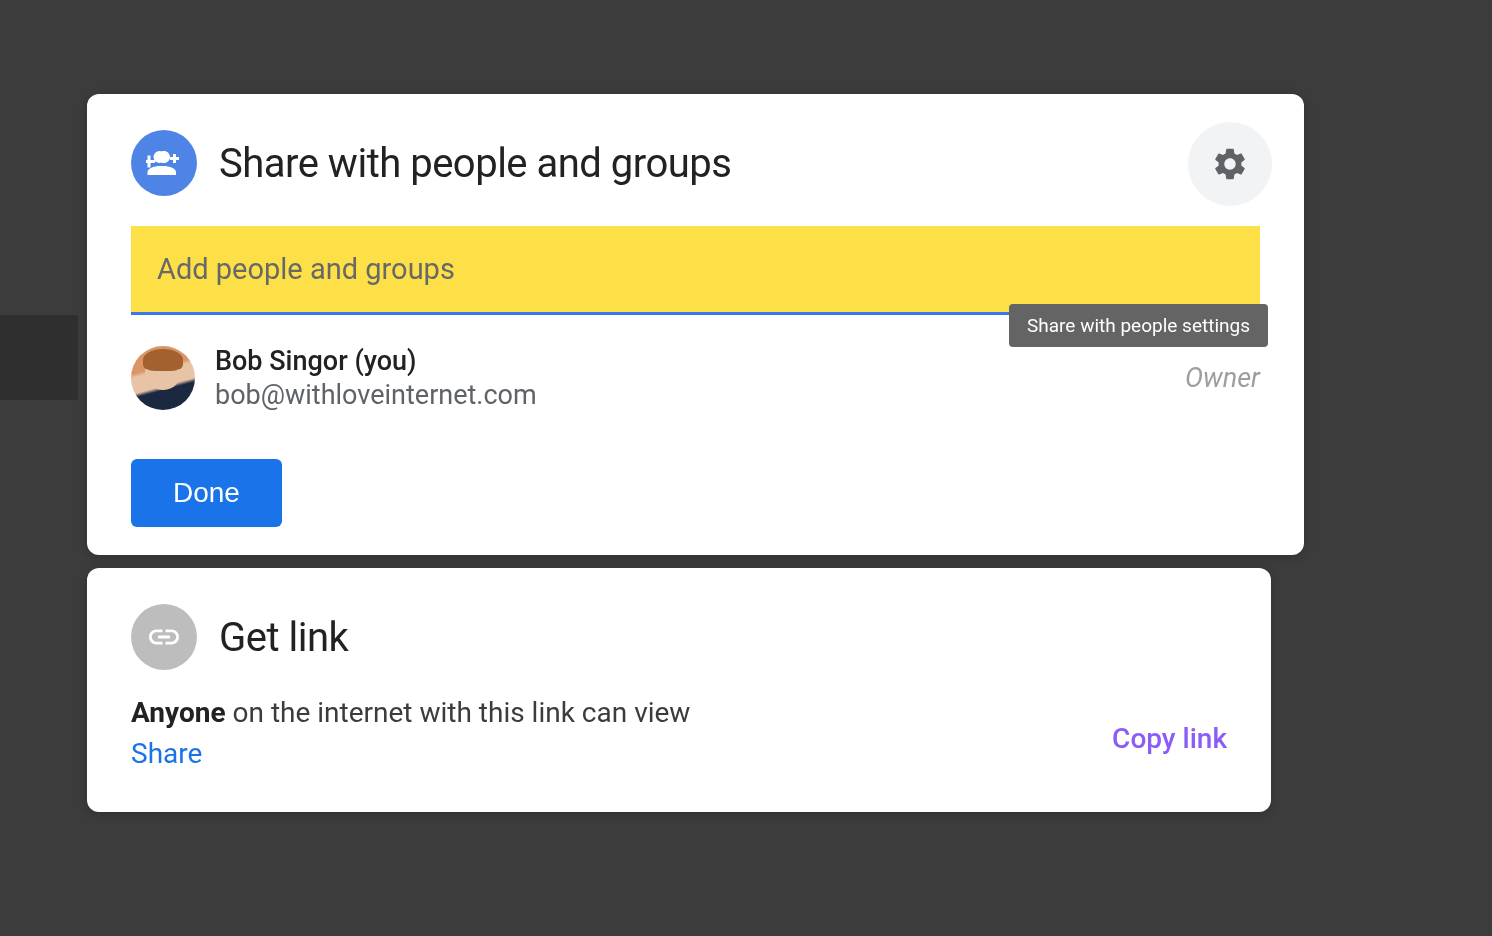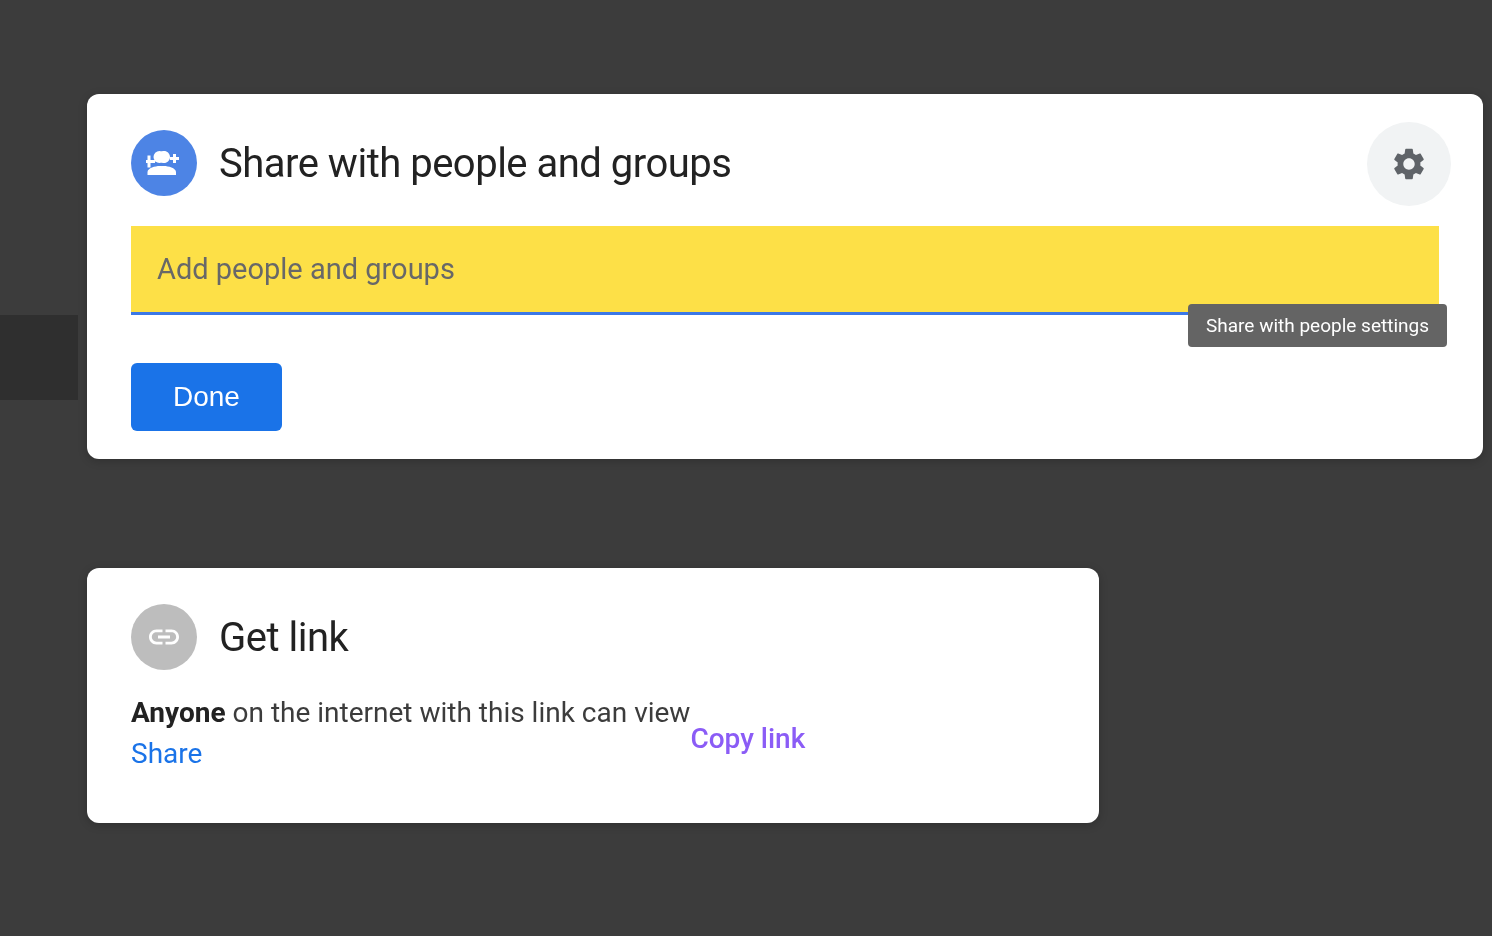--- a/index.html
+++ b/index.html
@@ -33,28 +33,28 @@
     }
     .card {
       background: #fff;
       border-radius: 12px;
       box-shadow: 0 2px 10px rgba(0,0,0,0.2);
       position: absolute;
     }
     .card-share {
       left: 87px;
       top: 94px;
-      width: 1396px;
+      width: 1217px;
       padding: 36px 44px 28px 44px;
     }
     .card-link {
       left: 87px;
       top: 568px;
-      width: 1012px;
-      padding: 36px 44px 53px 44px;
+      width: 1184px;
+      padding: 36px 44px 42px 44px;
     }
     .card-header {
       display: flex;
       align-items: center;
       position: relative;
     }
     .header-icon-circle {
       width: 66px;
       height: 66px;
       border-radius: 50%;
@@ -188,21 +188,21 @@
       font-size: 28px;
       font-weight: 500;
       padding: 18px 42px;
       border-radius: 6px;
       cursor: pointer;
       font-family: Liberation Sans, sans-serif;
     }
     .link-section {
       display: flex;
       align-items: flex-start;
-      justify-content: flex-start;
+      justify-content: space-between;
       margin-top: 26px;
     }
     .link-description {
       font-size: 28px;
       color: #3c3c3c;
     }
     .link-description .bold {
       font-weight: 700;
       color: #222;
     }
@@ -244,20 +244,28 @@
       <svg width="38" height="38" viewBox="0 0 24 24" fill="#5f6368">
         <path d="M19.14 12.94c.04-.3.06-.61.06-.94 0-.32-.02-.64-.07-.94l2.03-1.58c.18-.14.23-.41.12-.61l-1.92-3.32c-.12-.22-.37-.29-.59-.22l-2.39.96c-.5-.38-1.03-.7-1.62-.94l-.36-2.54c-.04-.24-.24-.41-.48-.41h-3.84c-.24 0-.43.17-.47.41l-.36 2.54c-.59.24-1.13.57-1.62.94l-2.39-.96c-.22-.08-.47 0-.59.22L2.74 8.87c-.12.21-.08.47.12.61l2.03 1.58c-.05.3-.09.63-.09.94s.02.64.07.94l-2.03 1.58c-.18.14-.23.41-.12.61l1.92 3.32c.12.22.37.29.59.22l2.39-.96c.5.38 1.03.7 1.62.94l.36 2.54c.05.24.24.41.48.41h3.84c.24 0 .44-.17.47-.41l.36-2.54c.59-.24 1.13-.56 1.62-.94l2.39.96c.22.08.47 0 .59-.22l1.92-3.32c.12-.22.07-.47-.12-.61l-2.01-1.58zM12 15.6c-1.98 0-3.6-1.62-3.6-3.6s1.62-3.6 3.6-3.6 3.6 1.62 3.6 3.6-1.62 3.6-3.6 3.6z"></path>
       </svg>
     </button>
   </div>
 
   <div class="tooltip">Share with people settings</div>
 
   <input type="text" class="add-people-input" placeholder="Add people and groups" style="">
 
+  <div class="person-row">
+    <div class="avatar"></div>
+    <div class="person-info">
+      <div class="person-name">Bob Singor (you)</div>
+      <div class="person-email">bob@withloveinternet.com</div>
+    </div>
+    <div class="role-label">Owner</div>
+  </div>
 
   <div class="card-footer">
     <button class="done-btn">Done</button>
   </div>
 </div>
 
 <div class="card card-link">
   <div class="card-header">
     <div class="header-icon-circle grey-circle">
       <svg width="36" height="36" viewBox="0 0 24 24" fill="#fff">

